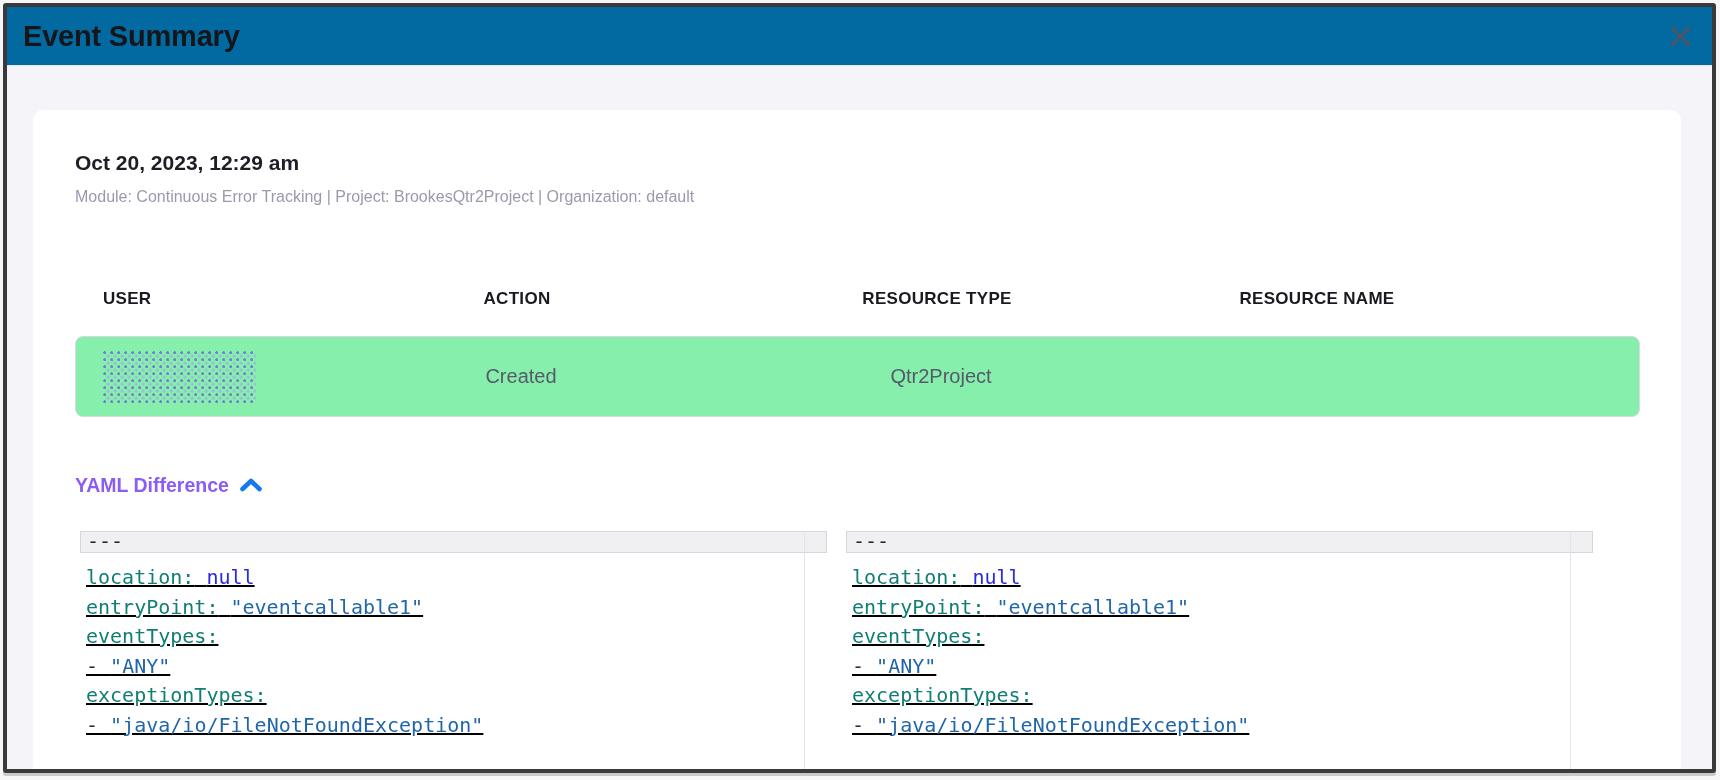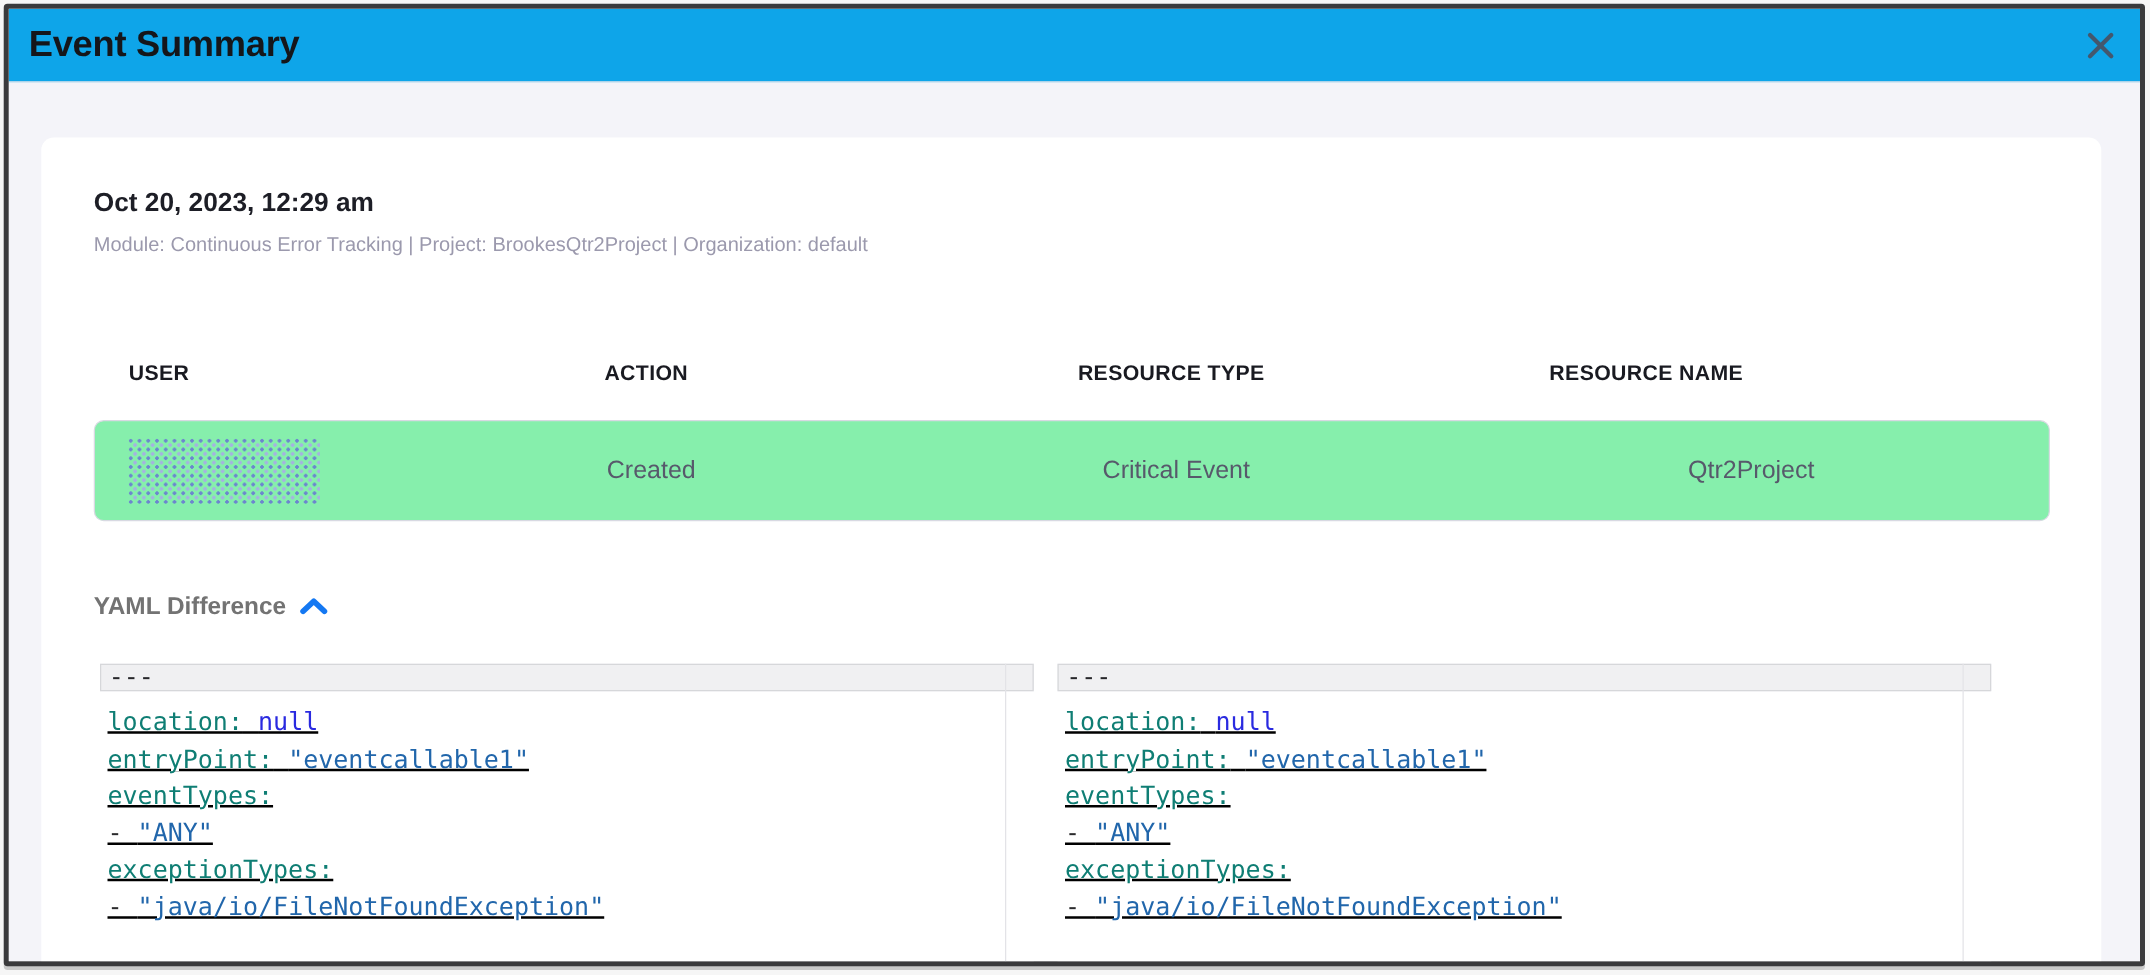--- a/index.html
+++ b/index.html
@@ -4,21 +4,21 @@
 <style>
   html,body{margin:0;padding:0;width:1720px;height:780px;background:#f6f6f6;
     font-family:"Liberation Sans",sans-serif;-webkit-font-smoothing:antialiased;}
   *{box-sizing:border-box;}
 
   .frame{position:absolute;top:3px;left:3px;width:1713px;height:770px;
     border:4px solid #3a3a3c;border-radius:3px;background:#fff;overflow:hidden;
     display:flex;flex-direction:column;box-shadow:0 3px 0 rgba(0,0,0,.18);}
 
   
-  .modal-header{height:59px;flex:none;background:#0ea5e9;border-bottom:1px solid #e4e4ea;
+  .modal-header{height:59px;flex:none;background:#0369a1;border-bottom:1px solid #e4e4ea;
     display:flex;align-items:center;padding:0 14px 0 16px;}
   .modal-title{flex:1;margin:0;font-size:29px;font-weight:700;color:#15161a;letter-spacing:-.2px;}
   .close-btn{width:36px;height:36px;border:none;background:transparent;padding:0;cursor:pointer;
     display:flex;align-items:center;justify-content:center;}
 
   
   .modal-body{flex:1;background:#f4f4f9;overflow:hidden;padding:44px 31px 0 26px;}
   .card{background:#fff;border-radius:10px;height:calc(100% + 80px);
     padding:40px 0 0 42px;}
 
@@ -36,21 +36,21 @@
     font-size:20px;color:#57596b;}
   .td.first{justify-content:flex-start;padding-left:27px;}
   .redacted{width:153px;height:52px;
     background-image:
       radial-gradient(circle at 1.6px 1.6px, #6c85cf 1.25px, transparent 1.55px),
       radial-gradient(circle at 1.6px 1.6px, #a4b2e0 1.25px, transparent 1.55px);
     background-size:7px 7px,7px 7px;background-position:0 0,3.5px 3.5px;}
 
   
   .yaml-head{margin-top:57px;display:flex;align-items:center;gap:10px;}
-  .yaml-label{font-size:19.5px;font-weight:600;color:#737373;line-height:22px;}
+  .yaml-label{font-size:19.5px;font-weight:600;color:#8b5cf6;line-height:22px;}
   .chev{display:inline-flex;cursor:pointer;}
 
   .diff{margin-top:35px;margin-left:5px;height:262px;display:flex;gap:19px;}
   .panel{width:747px;position:relative;background:#fff;}
   .panel::before{content:"";position:absolute;top:0;bottom:0;right:22px;width:1px;
     background:#e3e3e7;z-index:2;}
   .doc-start{height:22px;background:#f0f0f2;border:1px solid #d6d7da;
     font-family:"DejaVu Sans Mono",monospace;font-size:20px;line-height:19px;
     color:#26262a;padding-left:6px;overflow:hidden;position:relative;z-index:1;}
   .code{padding:10px 0 0 6px;font-family:"DejaVu Sans Mono",monospace;
@@ -87,21 +87,20 @@
         <div class="th">ACTION</div>
         <div class="th">RESOURCE TYPE</div>
         <div class="th">RESOURCE NAME</div>
       </div>
 
       <div class="trow">
         <div class="td first">
           <span class="redacted"></span>
         </div>
         <div class="td">Created</div>
-        <div class="td">Critical Event</div>
         <div class="td">Qtr2Project</div>
       </div>
 
       <div class="yaml-head">
         <span class="yaml-label">YAML Difference</span>
         <span class="chev">
           <svg width="24" height="16" viewBox="0 0 24 16">
             <polyline points="3.5,12 12,4 20.5,12" fill="none" stroke="#1478f2" stroke-width="4.6" stroke-linecap="round" stroke-linejoin="round"></polyline>
           </svg>
         </span>

